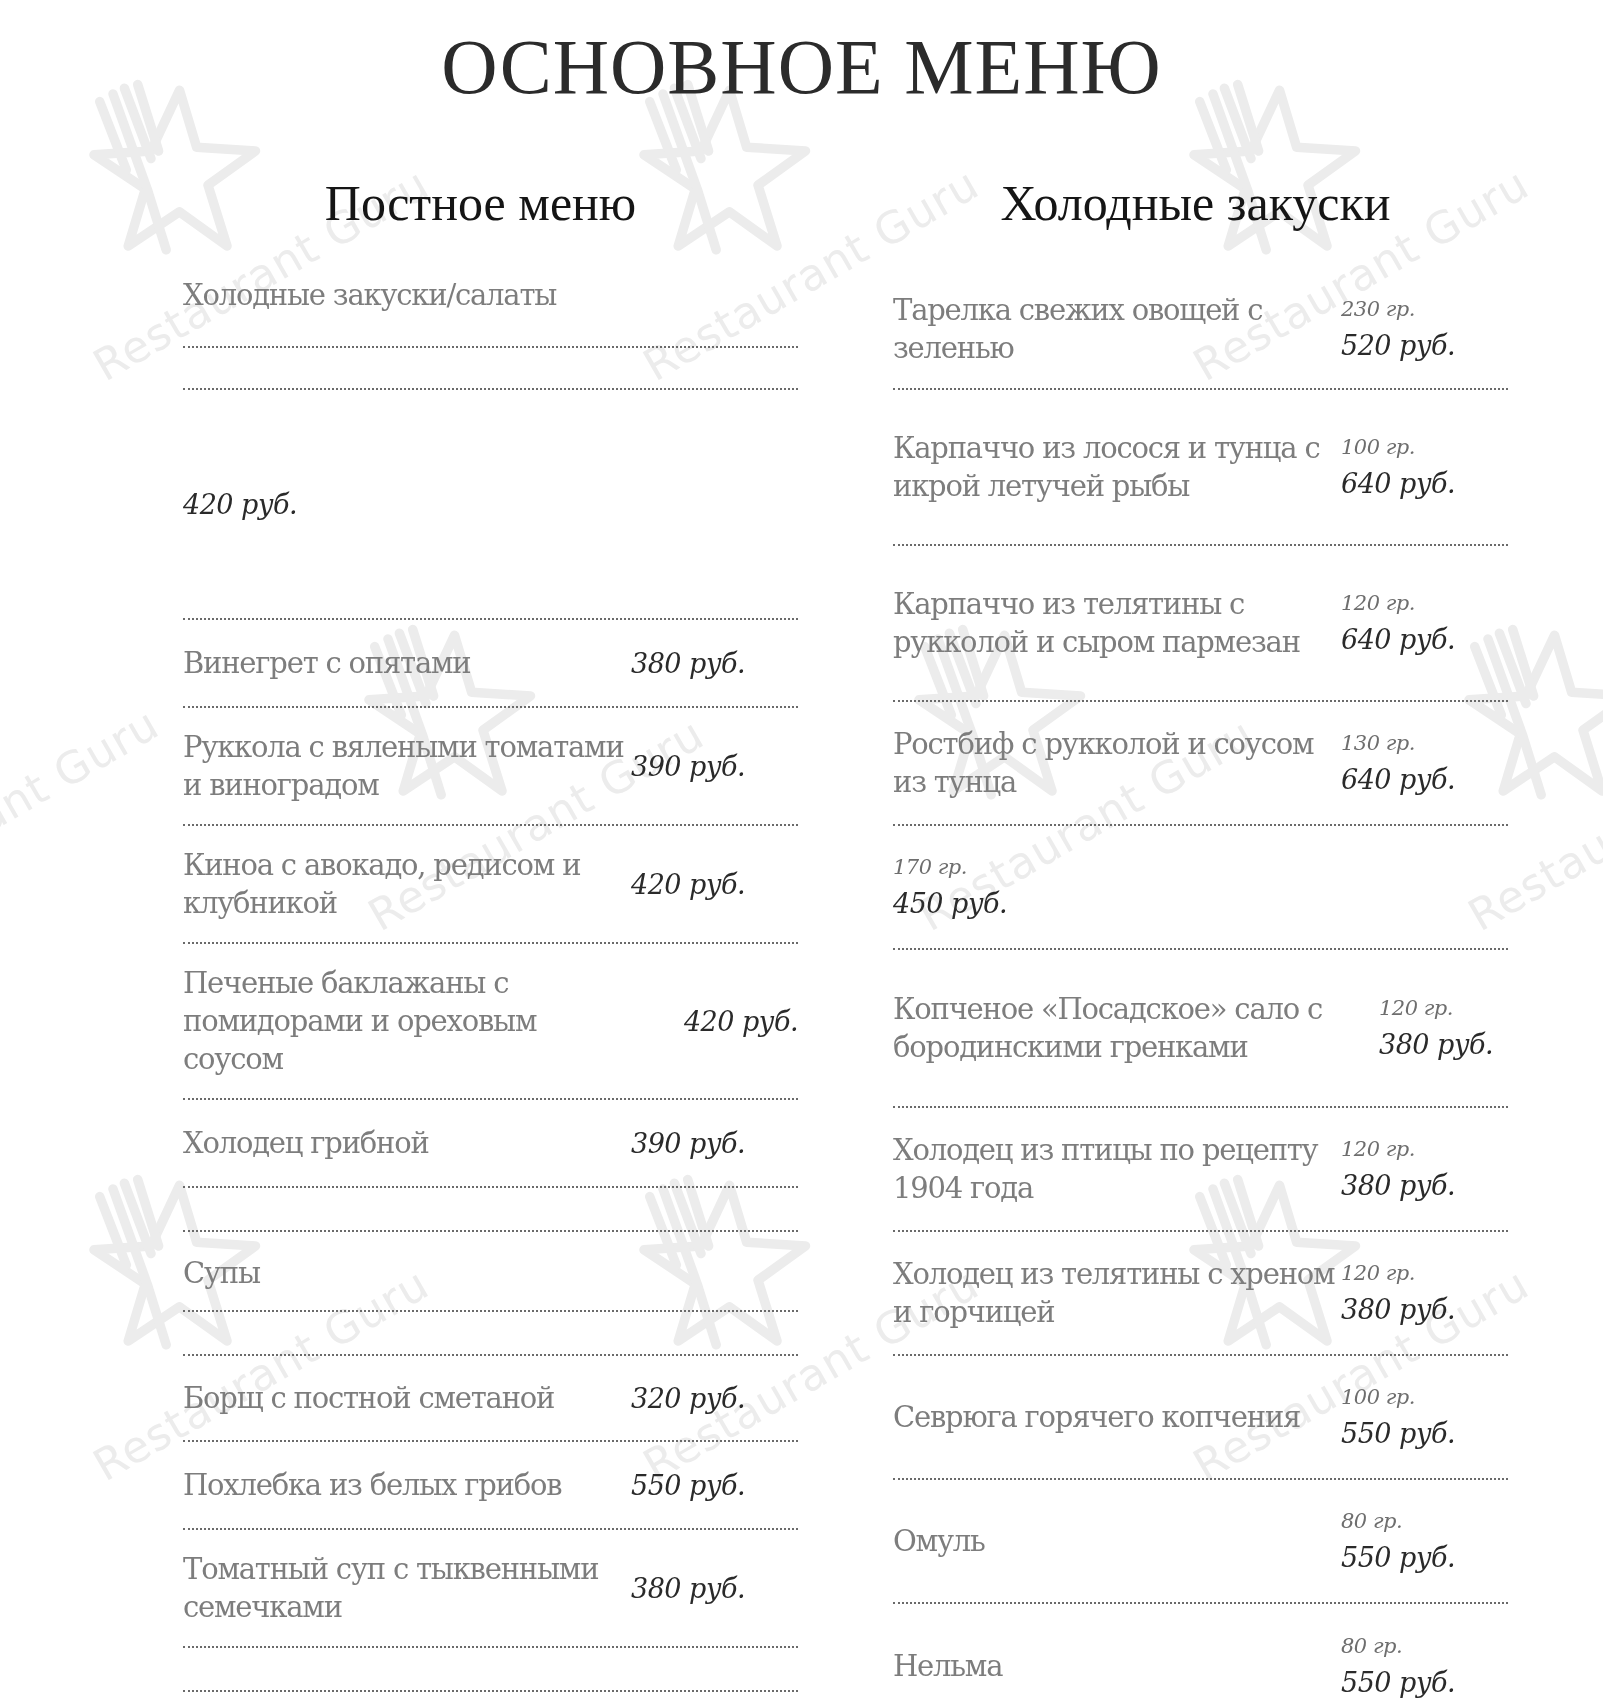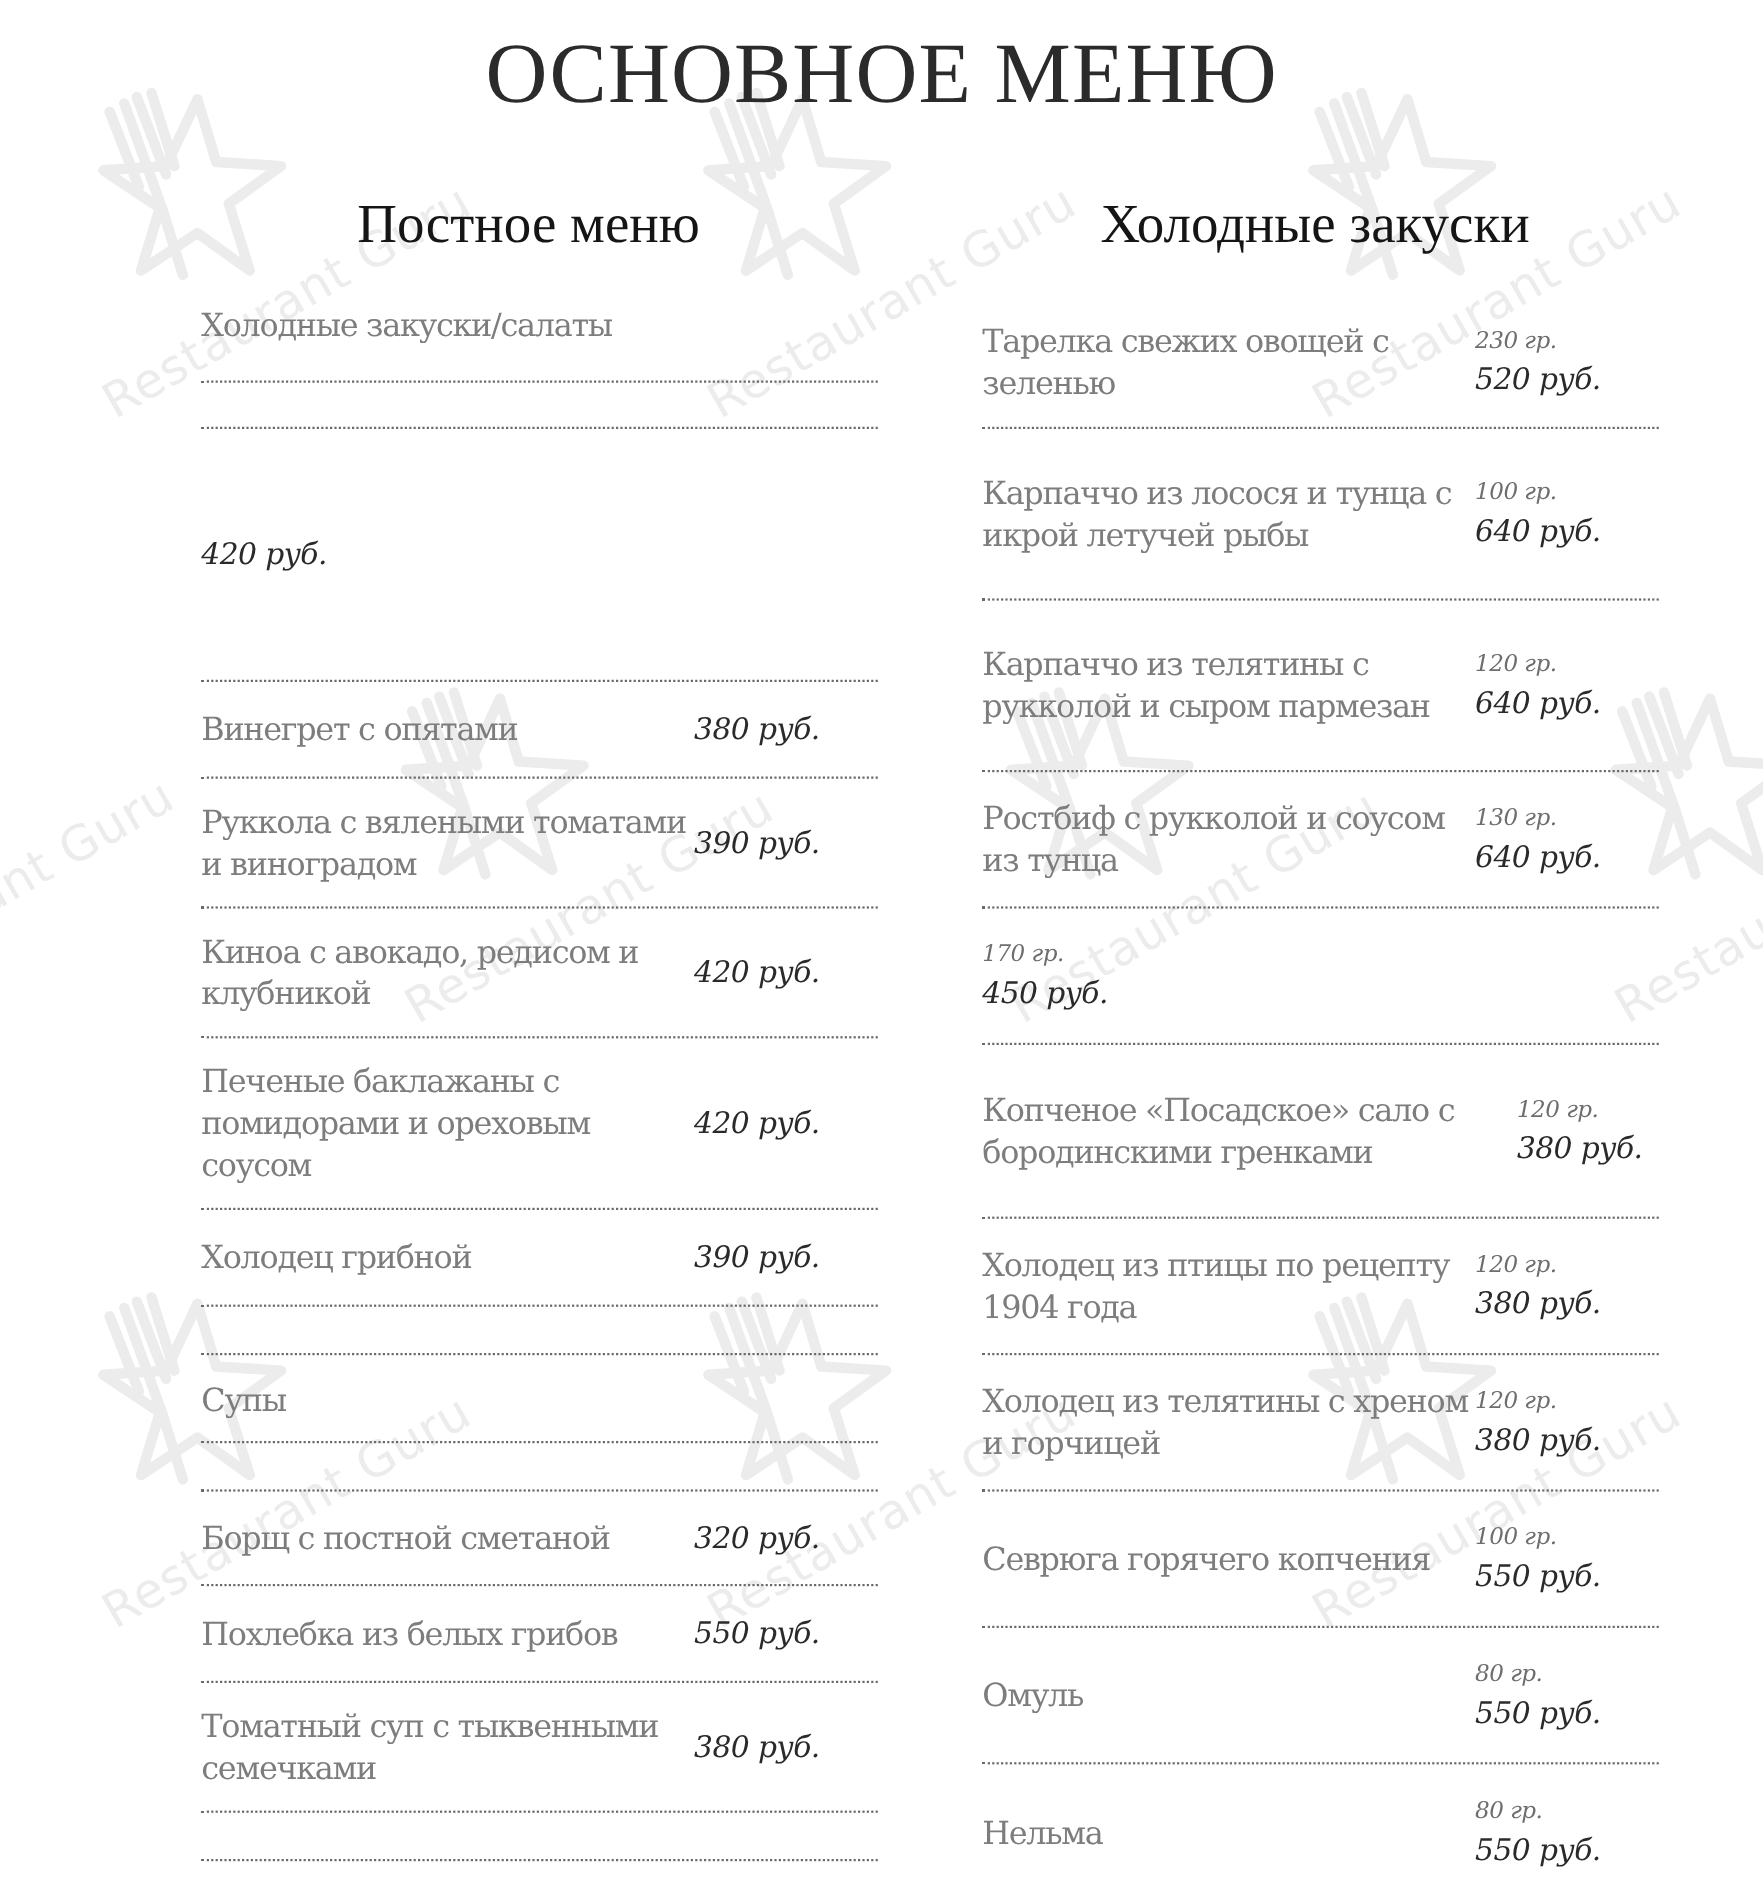--- a/index.html
+++ b/index.html
@@ -222,21 +222,21 @@
       <div class="row" style="height:118px;">
         <span class="name">Руккола с вялеными томатами и виноградом</span>
         <span class="price">390 руб.</span>
       </div>
 
       <div class="row" style="height:118px;">
         <span class="name">Киноа с авокадо, редисом и клубникой</span>
         <span class="price">420 руб.</span>
       </div>
 
-      <div class="row" style="height:156px;">
+      <div class="row" style="height:156px;justify-content:space-between;">
         <span class="name">Печеные баклажаны с помидорами и ореховым соусом</span>
         <span class="price">420 руб.</span>
       </div>
 
       <div class="row" style="height:88px;">
         <span class="name">Холодец грибной</span>
         <span class="price">390 руб.</span>
       </div>
 
       <div class="row blank" style="height:44px;"></div>

